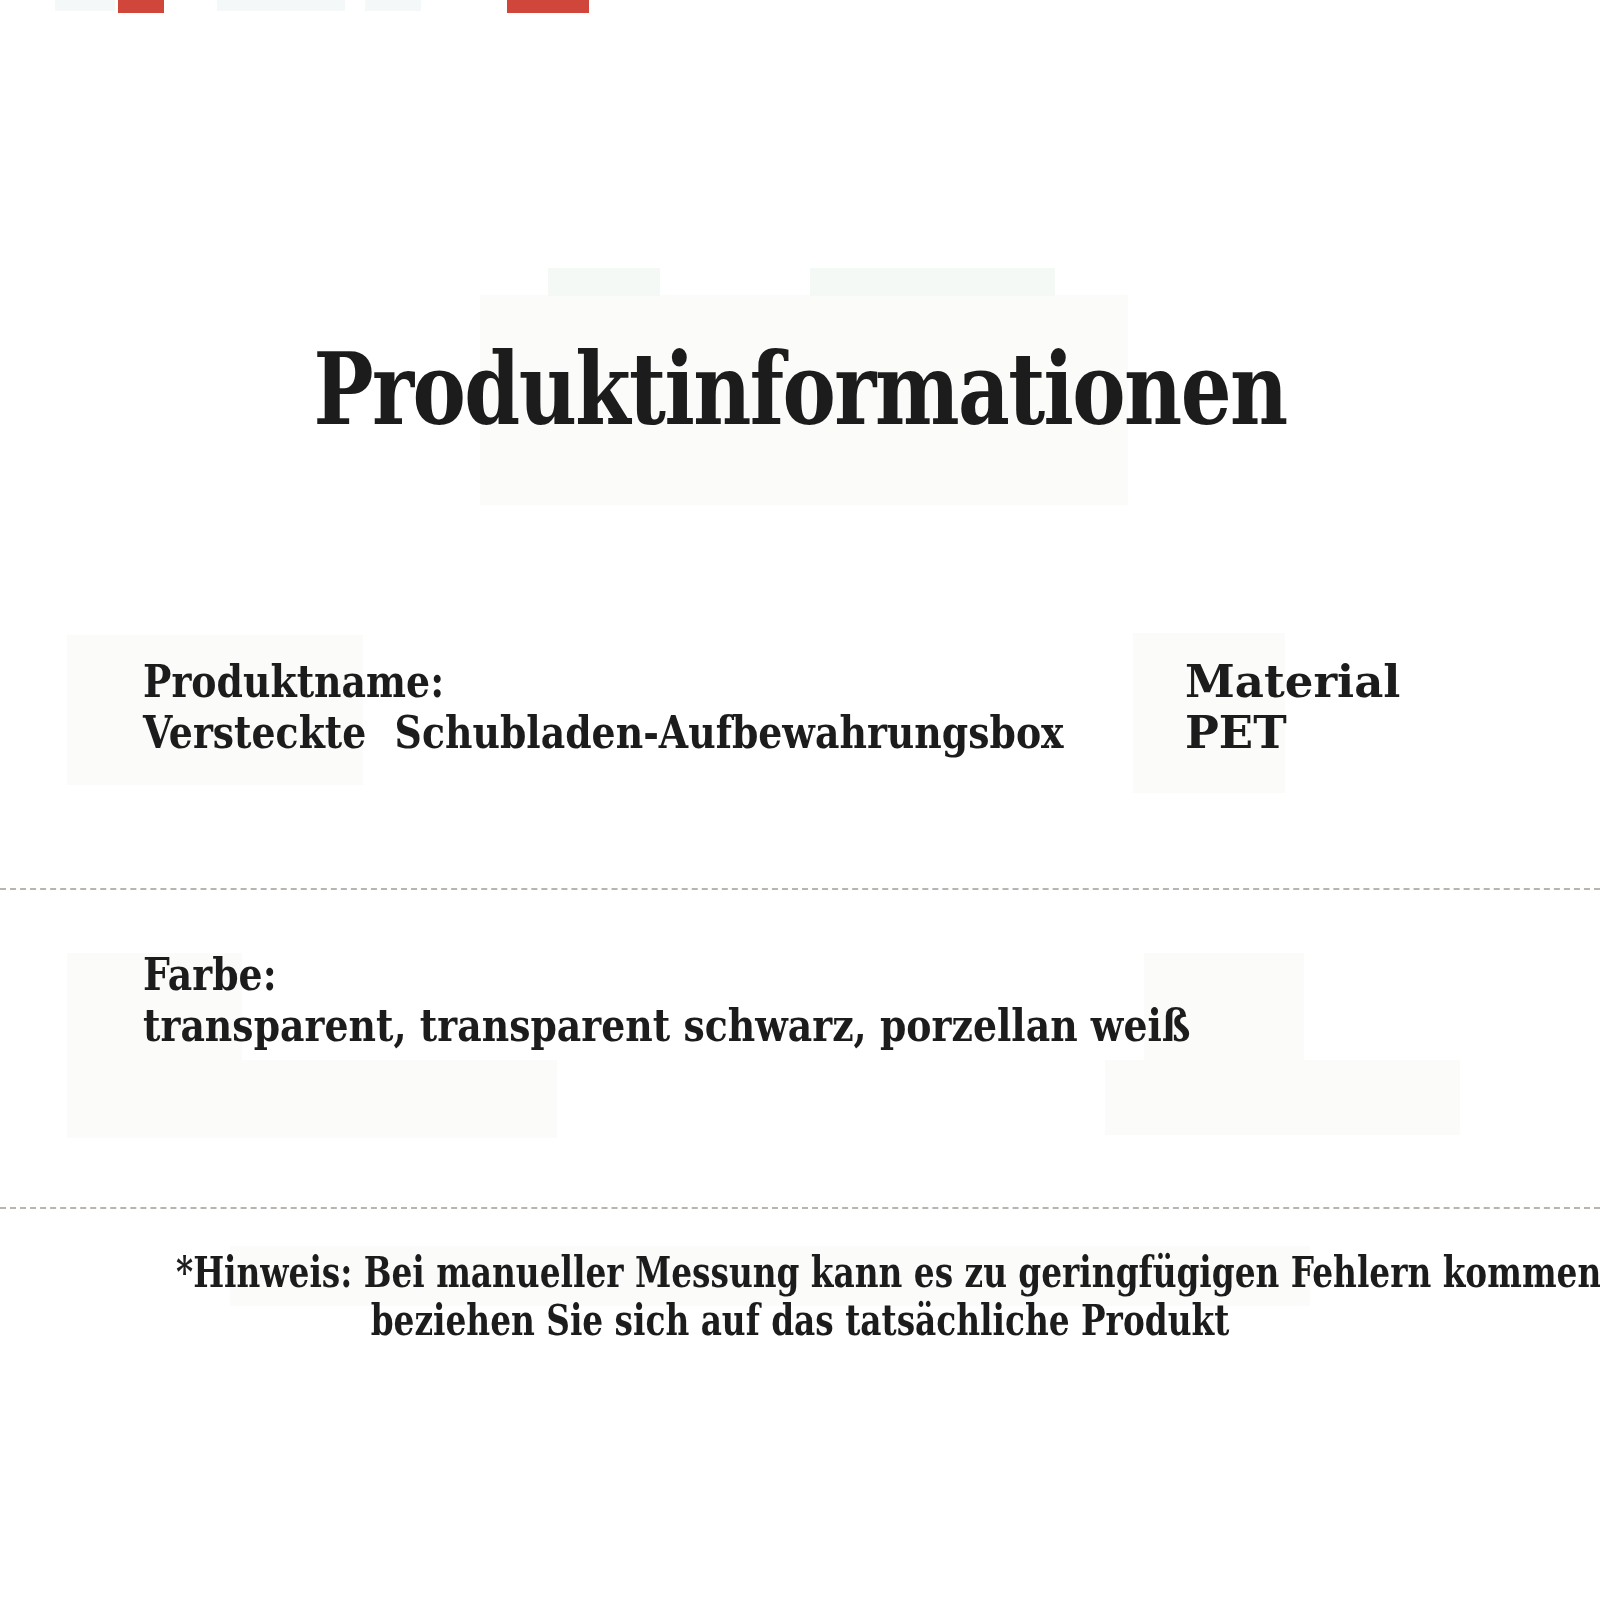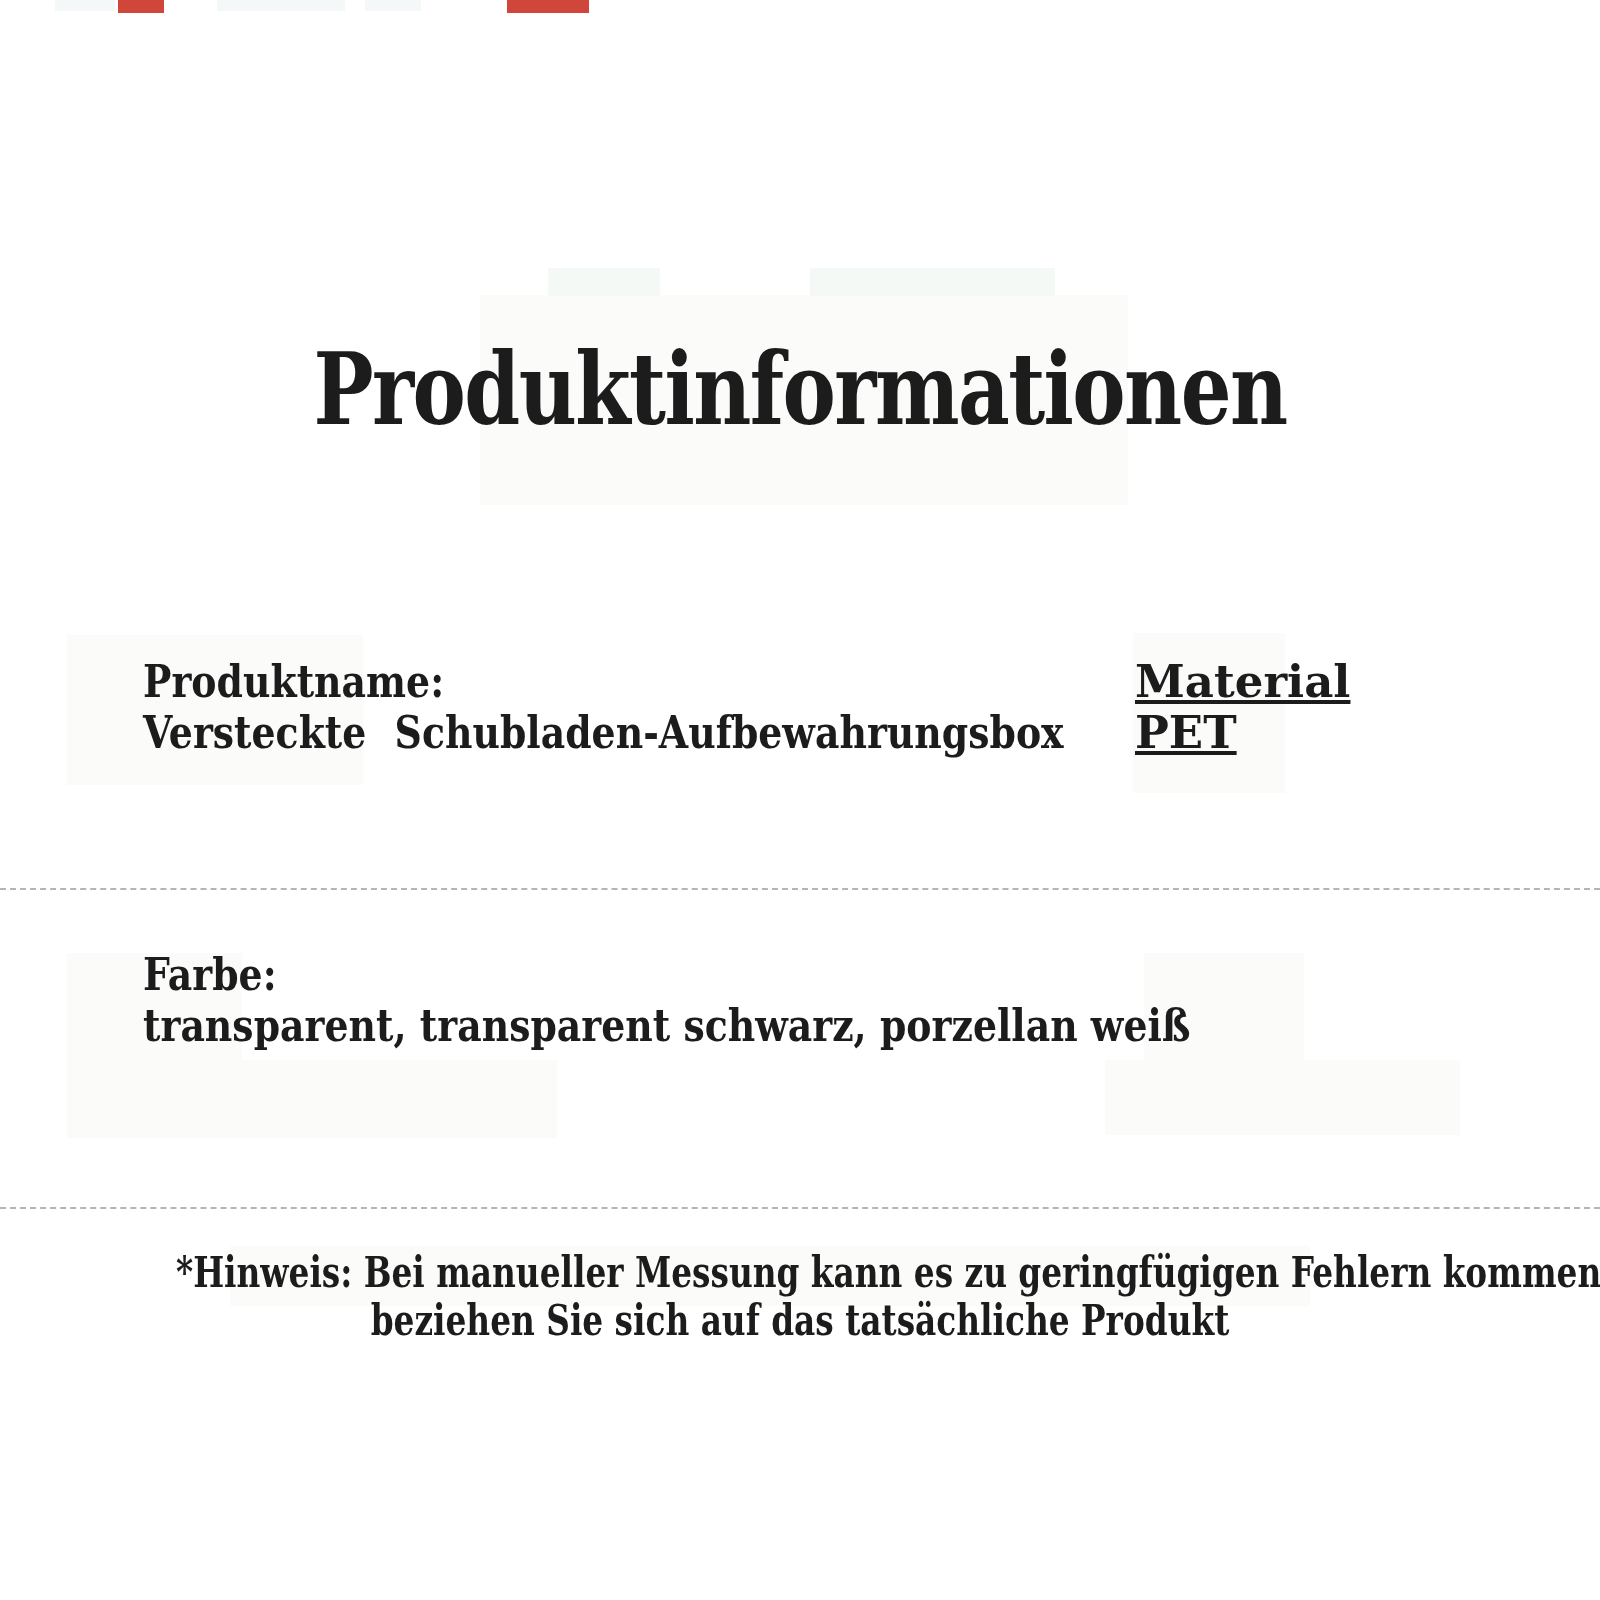--- a/index.html
+++ b/index.html
@@ -43,21 +43,21 @@
     letter-spacing: -2px;
     transform: scaleX(0.80);
     transform-origin: 50% 50%;
     white-space: nowrap;
   }
 
   .info-block { font-size: 45px; font-weight: bold; line-height: 51px; white-space: nowrap; }
   .condensed  { transform: scaleX(0.84); transform-origin: 0 50%; display: inline-block; }
 
   .block-left  { left: 143px; top: 656px; }
-  .block-right { left: 1135px; top: 656px; text-decoration: underline; }
+  .block-right { left: 1185px; top: 656px; }
   .block-farbe { left: 143px; top: 949px; }
   .gap-words   { word-spacing: 18px; }
 
   .divider {
     left: 0; width: 1600px; height: 0;
     border-top: 2px dashed #b8b5b1;
   }
   .divider-1 { top: 888px; }
   .divider-2 { top: 1207px; }
 

